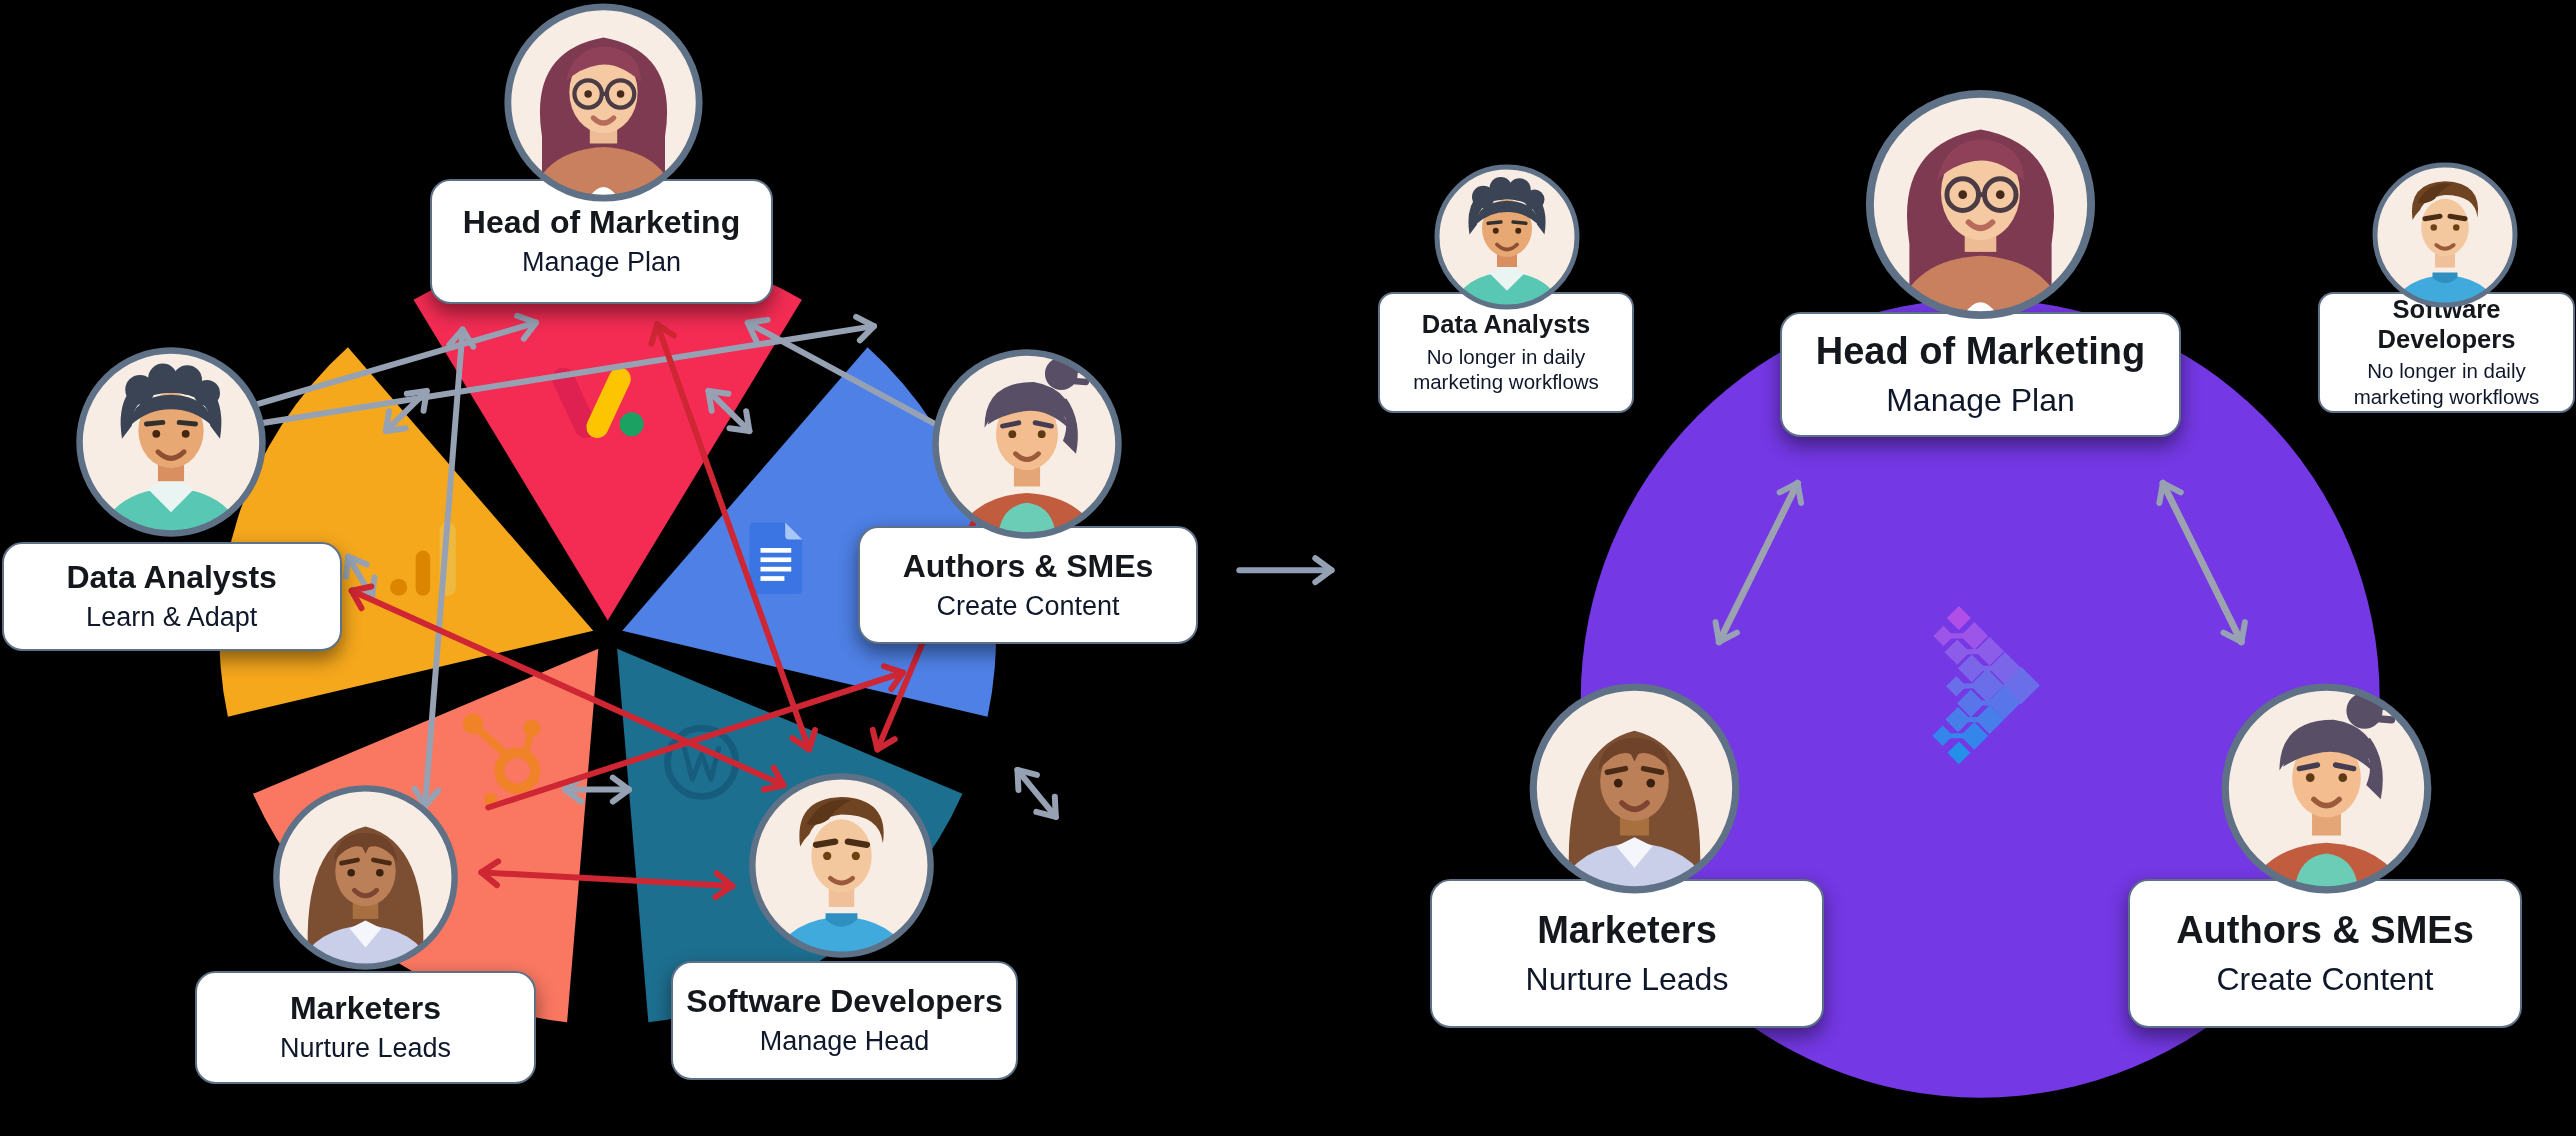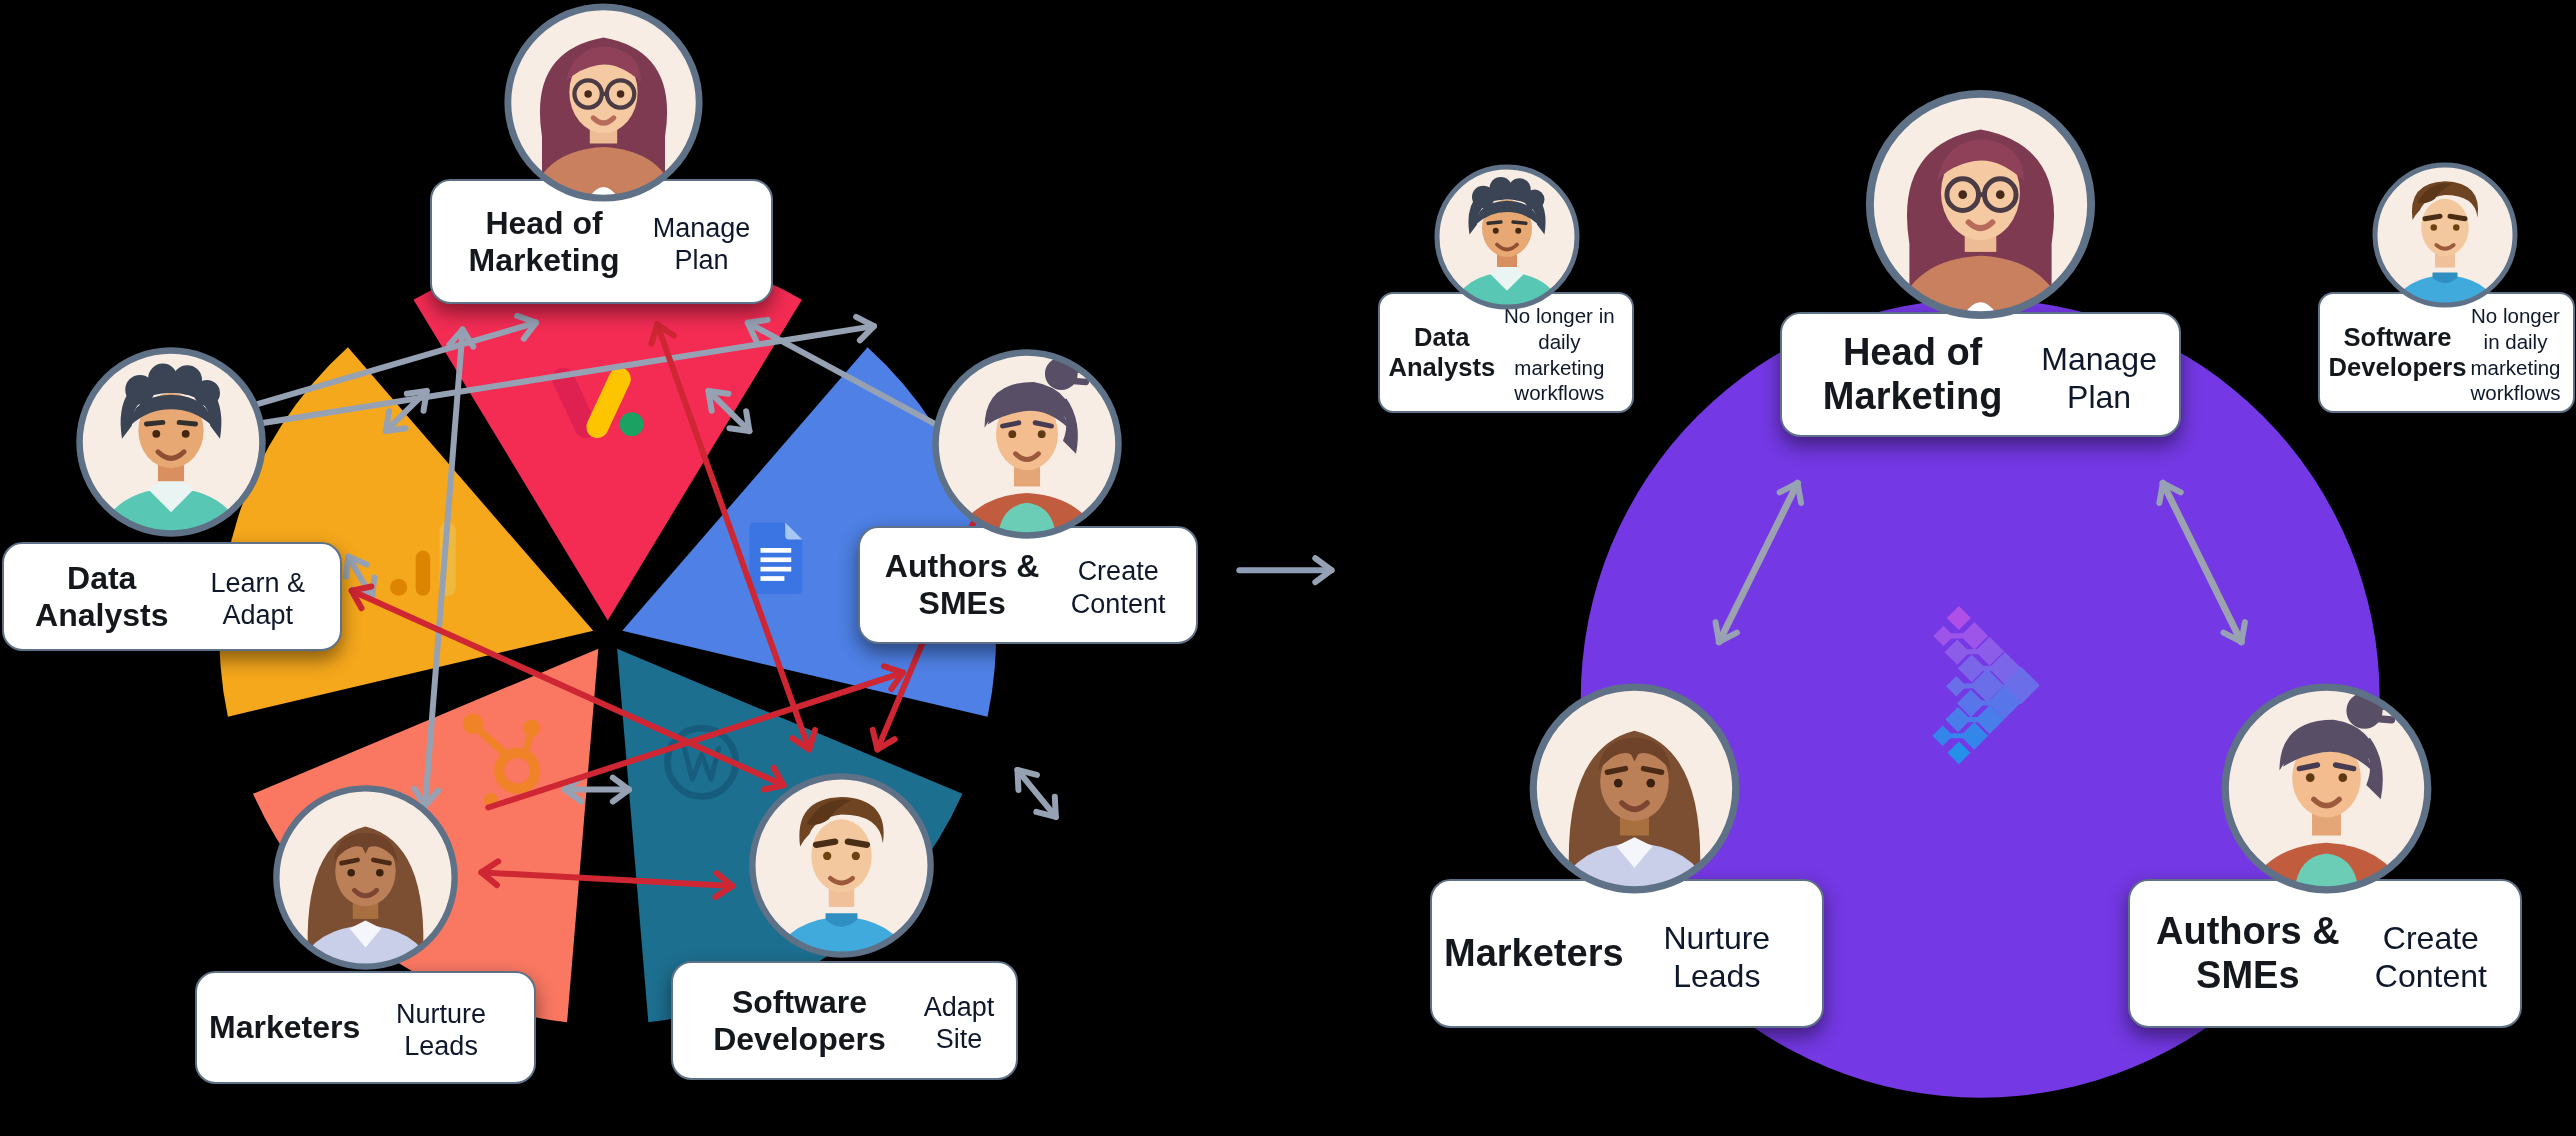--- a/index.html
+++ b/index.html
@@ -1,20 +1,20 @@
 <!DOCTYPE html>
 <html style="font-size:13.7px"><head>
 <meta charset="utf-8">
 <style>
   html,body{margin:0;padding:0;background:#000;}
   .stage{position:relative;width:2576px;height:1137px;background:#000;overflow:hidden;
          font-family:"Liberation Sans",sans-serif;}
   .vector-layer{position:absolute;left:0;top:0;z-index:1;}
   .card{position:absolute;background:#fff;border:2.6px solid #5E7187;border-radius:20.5px;
-        display:flex;flex-direction:row;align-items:center;justify-content:center;
+        display:flex;flex-direction:column;align-items:center;justify-content:center;
         text-align:center;box-shadow:0 8.5px 19px rgba(0,0,0,.45);z-index:3;box-sizing:border-box;padding:8.5px 12px;}
   .card .title{font-weight:700;color:#14181D;line-height:1.15;}
   .card .sub{color:#0f172a;line-height:1.2;}
   .card.lcard .title{font-size:32px;}
   .card.lcard .sub{font-size:27px;margin-top:5.1px;}
   .card.big .title{font-size:38px;}
   .card.big .sub{font-size:32px;margin-top:6.8px;}
   .card.small{border-radius:15.4px;padding:6.8px 8.5px;}
   .card.small .title{font-size:25.6px;}
   .card.small .sub{font-size:20.5px;margin-top:4.3px;line-height:1.25;}
@@ -278,21 +278,21 @@
   <div class="card lcard" style="left:195px;top:971px;width:341px;height:113px;">
     <div class="title">Marketers</div>
     <div class="sub">Nurture Leads</div>
   </div>
   <svg class="avatar" style="left:270px;top:782px;width:191px;height:191px;" viewBox="0 0 120 120">
       <use href="#av-mk"></use>
     </svg>
 
   <div class="card lcard" style="left:671px;top:961px;width:347px;height:119px;">
     <div class="title">Software Developers</div>
-    <div class="sub">Adapt Site</div>
+    <div class="sub">Manage Head</div>
   </div>
   <svg class="avatar" style="left:746px;top:770px;width:191px;height:191px;" viewBox="0 0 120 120">
       <use href="#av-sd"></use>
     </svg>
 
   <div class="card small" style="left:1378px;top:292px;width:256px;height:121px;">
     <div class="title">Data Analysts</div>
     <div class="sub">No longer in daily marketing workflows</div>
   </div>
   <svg class="avatar" style="left:1432px;top:162px;width:150px;height:150px;" viewBox="0 0 120 120">

